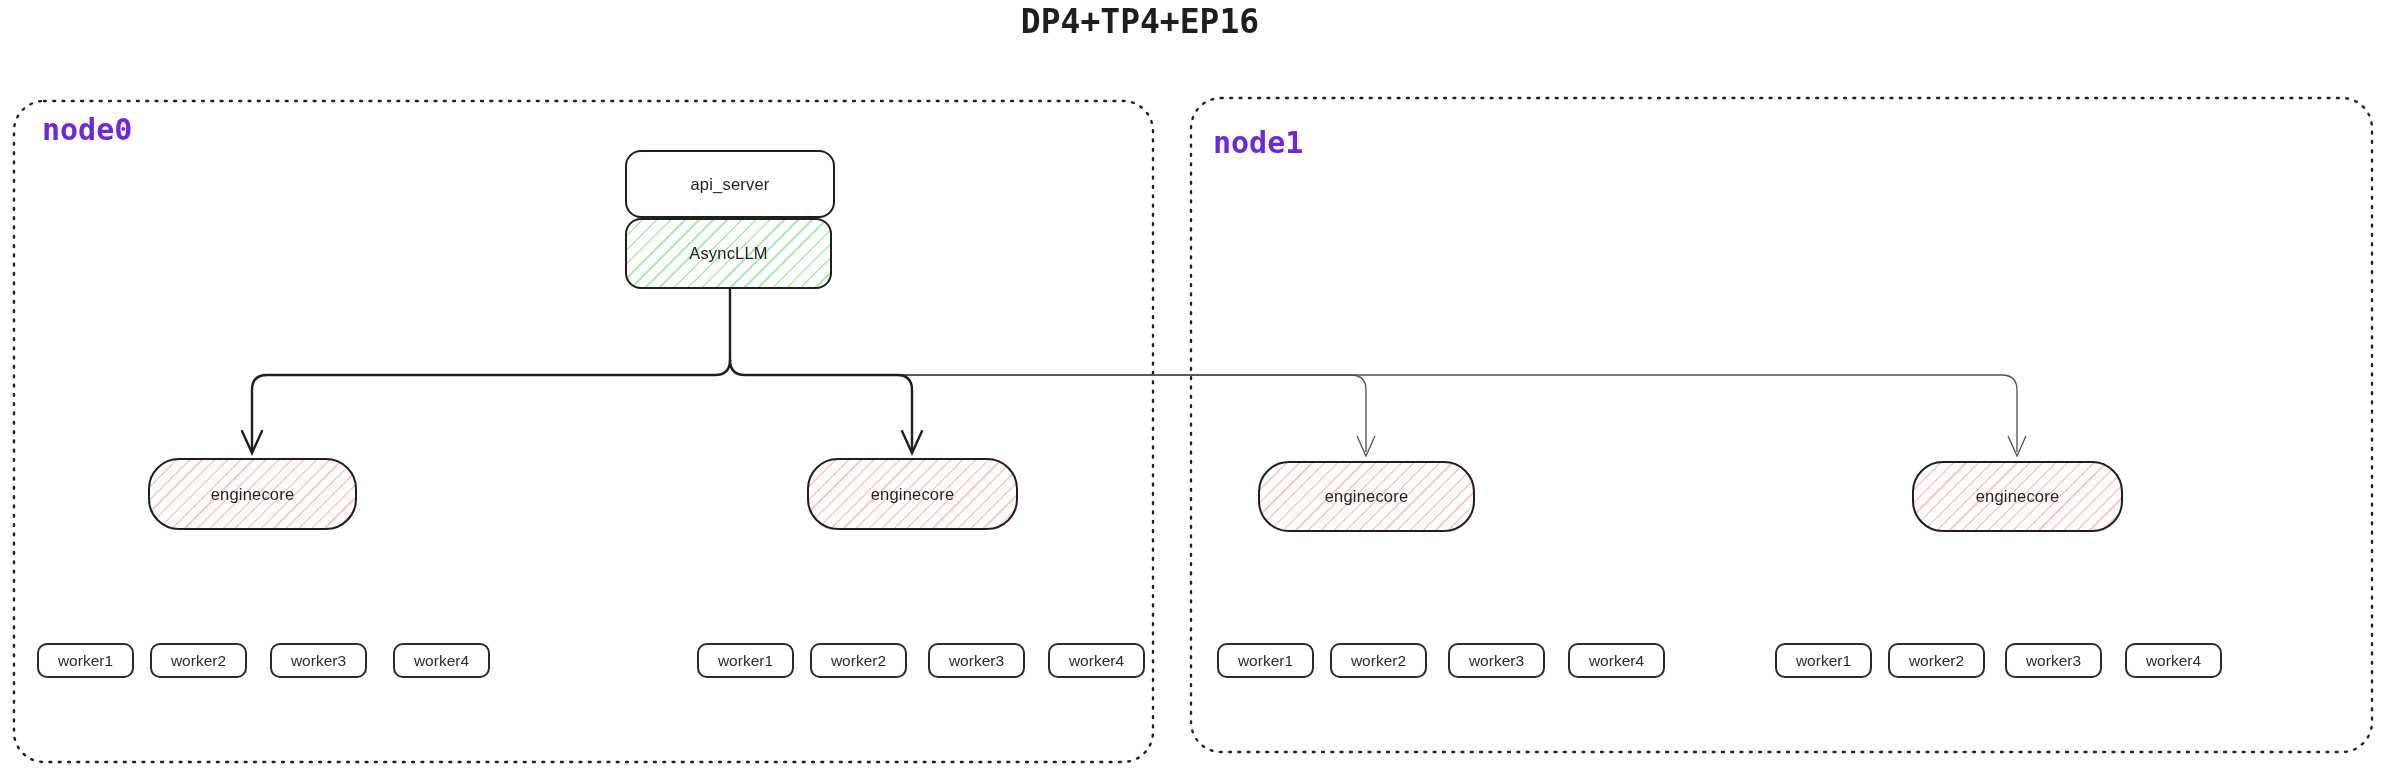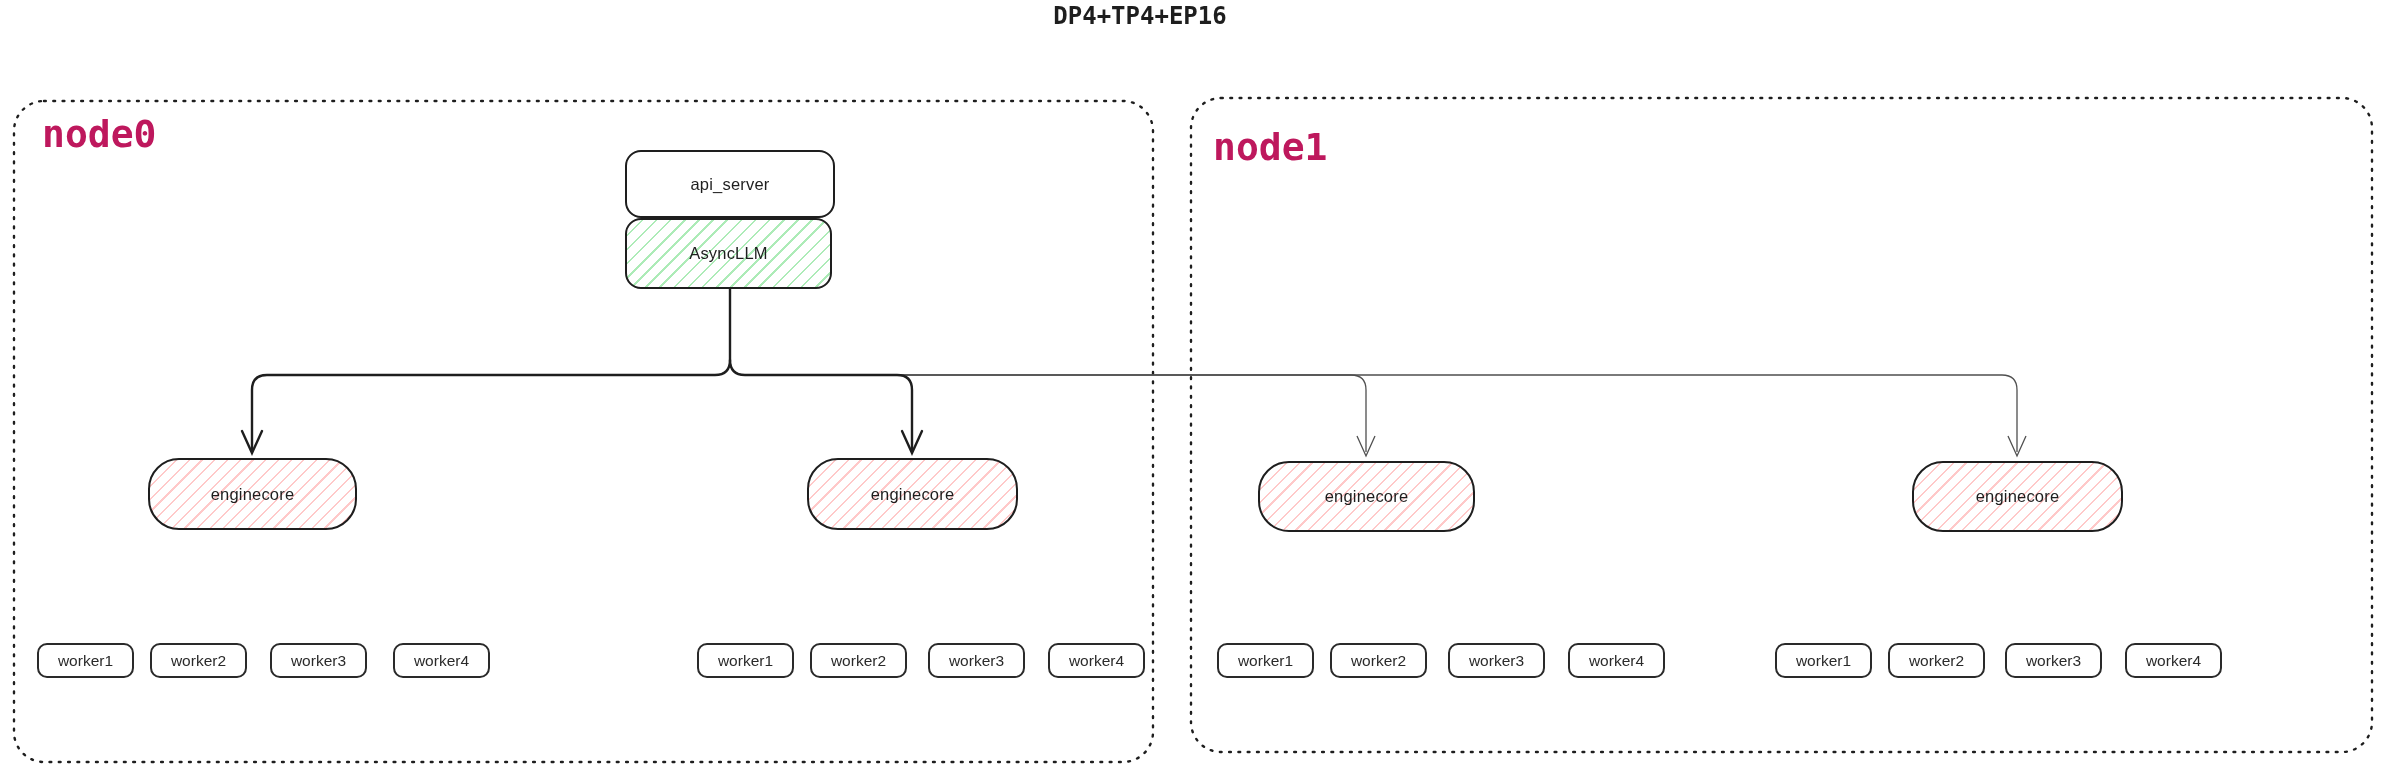--- a/index.html
+++ b/index.html
@@ -9,22 +9,22 @@
     background:#ffffff;
     font-family:"Liberation Sans", sans-serif;
     color:#1e1e1e;
     overflow:hidden;
   }
   #wires{position:absolute;left:0;top:0;pointer-events:none;}
   .mono-label{
     position:absolute;
     font-family:"DejaVu Sans Mono", monospace;
     font-weight:700;
-    font-size:38px;
-    color:#be185d;
+    font-size:30px;
+    color:#6d28d9;
     white-space:nowrap;
   }
   .box{
     position:absolute;
     box-sizing:border-box;
     border:2.2px solid #1e1e1e;
     border-radius:16px;
     background:#ffffff;
     display:flex;align-items:center;justify-content:center;
     font-size:16.5px;
@@ -55,21 +55,21 @@
     font-size:15.5px;
     font-weight:500;
     color:#2a2a2a;
   }
   .title{
     position:absolute;
     left:1140px;top:2px;
     transform:translateX(-50%);
     font-family:"DejaVu Sans Mono", monospace;
     font-weight:700;
-    font-size:24px;
+    font-size:33px;
     color:#1e1e1e;
     white-space:nowrap;
   }
 </style>
 </head>
 <body>
 
 <div id="canvas">
 
   <svg id="wires" width="2383" height="773" viewBox="0 0 2383 773">

